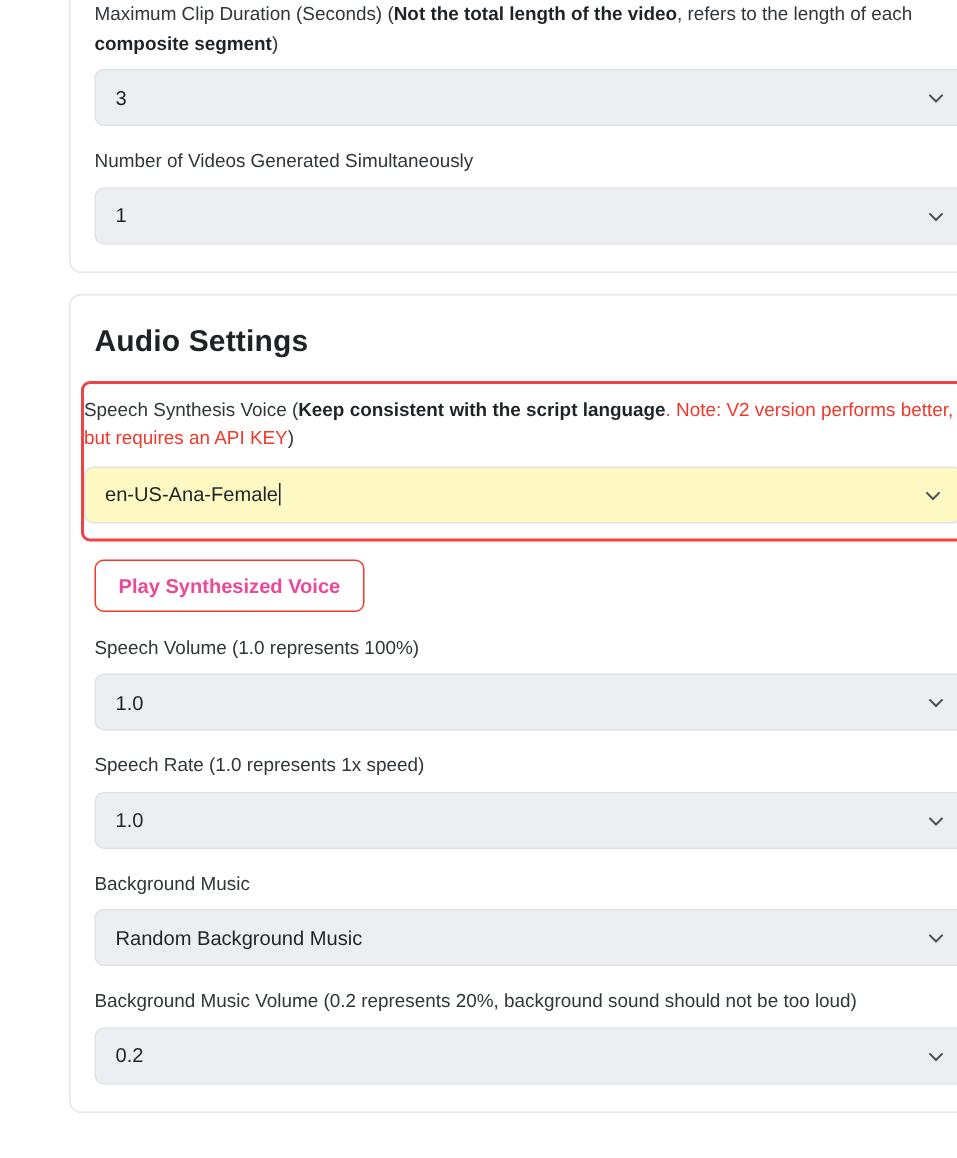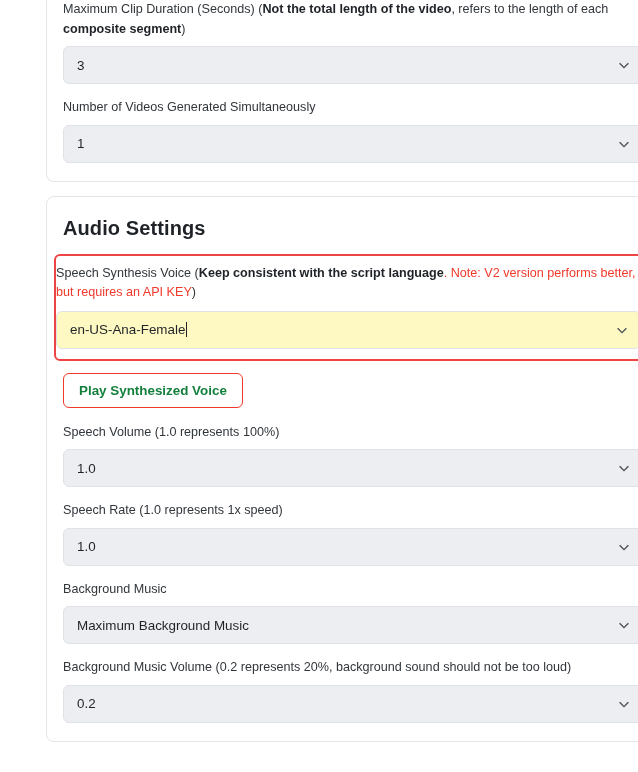--- a/index.html
+++ b/index.html
@@ -92,21 +92,21 @@
     display: inline-block;
     width: 1px;
     height: 15px;
     background: #1f2328;
     vertical-align: -3px;
     margin-left: 1px;
   }
   .btn-outline {
     display: inline-block;
     border: 1px solid #f0392b;
-    color: #15803d;
+    color: #ec4899;
     background: #ffffff;
     border-radius: 6px;
     font-size: 13.4px;
     font-weight: bold;
     padding: 9px 15px;
     cursor: pointer;
     margin-bottom: 15px;
   }
 </style>
 </head>
@@ -180,21 +180,21 @@
           <svg viewBox="0 0 16 16" width="14" height="14" fill="none" stroke="currentColor" stroke-width="1.6">
               <path d="M3 6l5 5 5-5"></path>
             </svg>
         </span>
       </div>
     </div>
 
     <div class="field">
       <span class="label">Background Music</span>
       <div class="select">
-        <span class="value">Maximum Background Music</span>
+        <span class="value">Random Background Music</span>
         <span class="chev">
           <svg viewBox="0 0 16 16" width="14" height="14" fill="none" stroke="currentColor" stroke-width="1.6">
               <path d="M3 6l5 5 5-5"></path>
             </svg>
         </span>
       </div>
     </div>
 
     <div class="field">
       <span class="label">Background Music Volume (0.2 represents 20%, background sound should not be too loud)</span>

